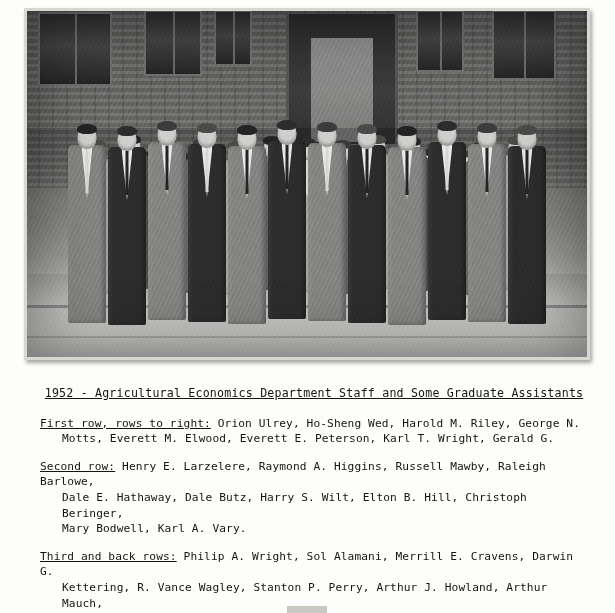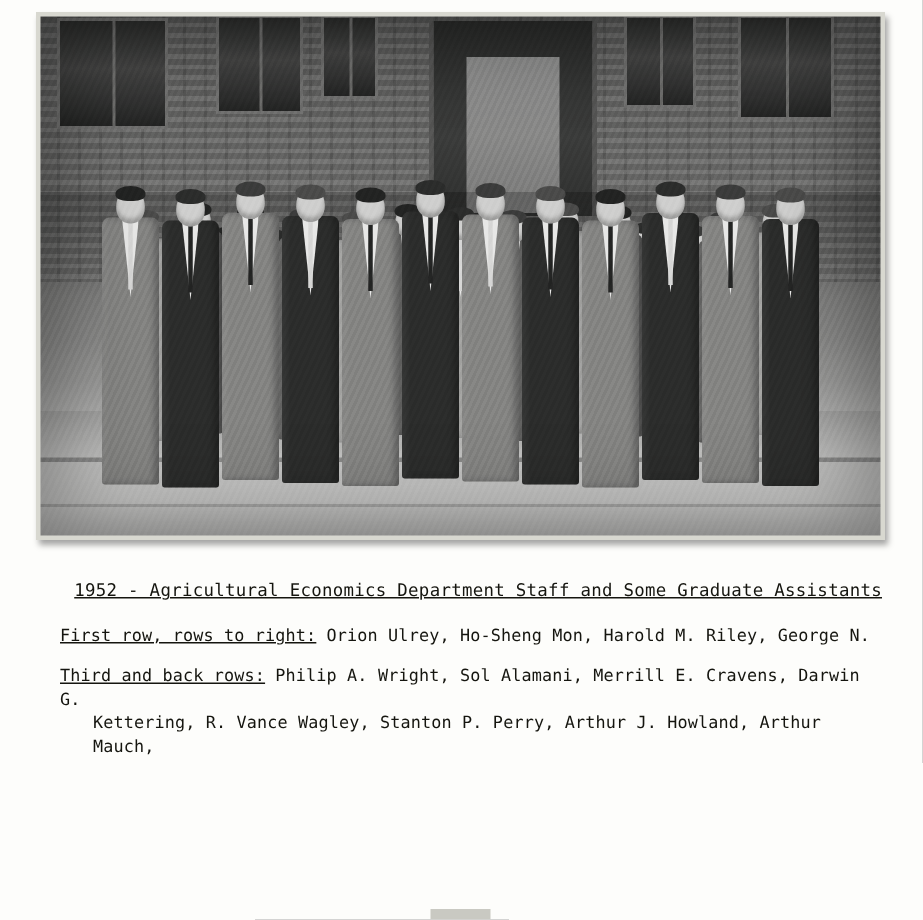--- a/index.html
+++ b/index.html
@@ -194,21 +194,21 @@
     position: absolute;
     left: 40px;
     top: 386px;
     width: 548px;
     font-size: 11.2px;
     line-height: 15.6px;
     letter-spacing: 0.1px;
     color: #15150f;
   }
   .title {
-    text-align: right;
+    text-align: center;
     margin-bottom: 14px;
     font-size: 11.6px;
     letter-spacing: 0.2px;
   }
   .title .u { text-decoration: underline; }
   .para {
     margin-bottom: 12px;
     text-indent: 0;
   }
   .para .lbl { text-decoration: underline; }
@@ -704,23 +704,30 @@
   </div>
 
   <div class="caption">
 
     <div class="title">
       <span class="u">1952 - Agricultural Economics Department Staff and Some Graduate Assistants</span>
     </div>
 
     <div class="para">
       <span class="lbl">First row, rows to right:</span>
-      <span>Orion Ulrey, Ho-Sheng Mon, Harold M. Riley, George N.</span>
+      <span>Orion Ulrey, Ho-Sheng Wed, Harold M. Riley, George N.</span>
+      <span class="cont">Motts, Everett M. Elwood, Everett E. Peterson, Karl T. Wright, Gerald G.</span>
     </div>
 
+    <div class="para">
+      <span class="lbl">Second row:</span>
+      <span>Henry E. Larzelere, Raymond A. Higgins, Russell Mawby, Raleigh Barlowe,</span>
+      <span class="cont">Dale E. Hathaway, Dale Butz, Harry S. Wilt, Elton B. Hill, Christoph Beringer,</span>
+      <span class="cont">Mary Bodwell, Karl A. Vary.</span>
+    </div>
 
     <div class="para last">
       <span class="lbl">Third and back rows:</span>
       <span>Philip A. Wright, Sol Alamani, Merrill E. Cravens, Darwin G.</span>
       <span class="cont">Kettering, R. Vance Wagley, Stanton P. Perry, Arthur J. Howland, Arthur Mauch,</span>
       
       
       
     </div>
   </div>

